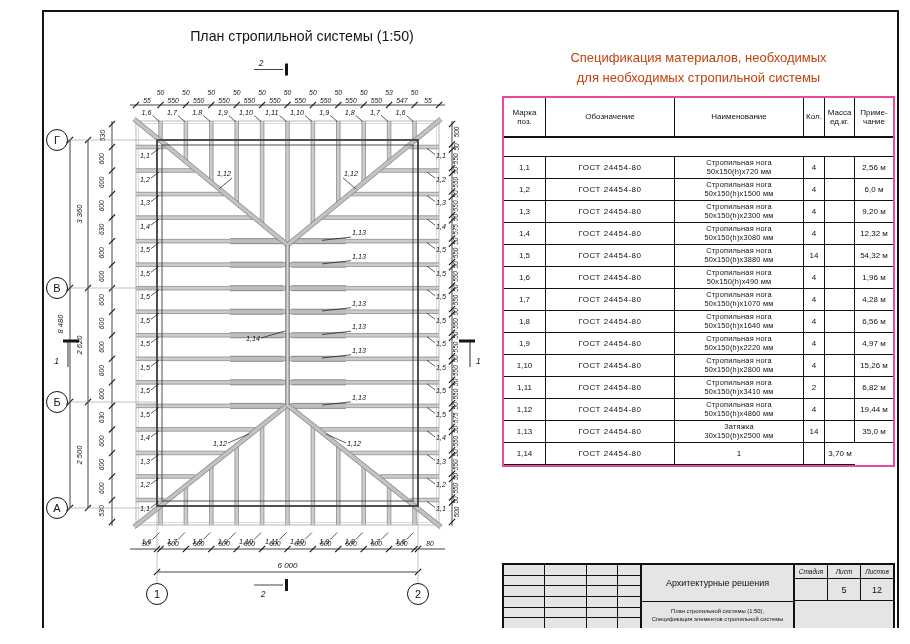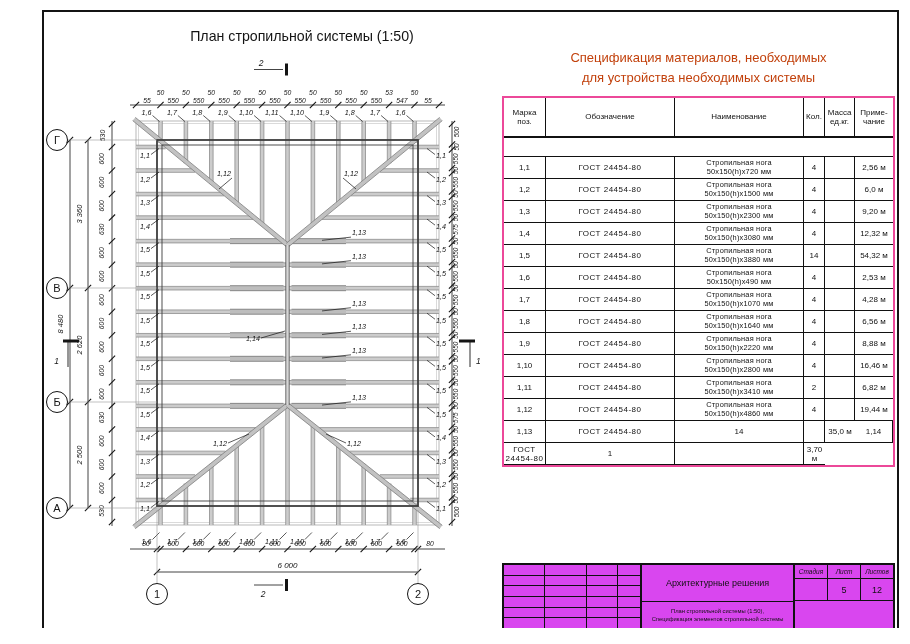--- a/index.html
+++ b/index.html
@@ -16,21 +16,21 @@
   .spec .c{border-right:1px solid #111;border-bottom:1px solid #111;display:flex;
            flex-direction:column;align-items:center;justify-content:center;text-align:center;
            overflow:hidden;}
   .spec .c.last{border-right:none;align-items:center;}
   .spec .hd{height:38px;font-size:8px;line-height:9.5px;border-bottom:2px solid #111;}
   .spec .sp{grid-column:1/-1;height:18px;border-bottom:1px solid #111;}
   .spec .r{height:21px;font-size:8px;}
   .spec .nm{font-size:7.4px;line-height:8.4px;letter-spacing:.2px;justify-content:center;}
   .spec .doc{letter-spacing:.5px;}
   .tb{position:absolute;left:502px;top:563px;width:393px;height:68px;border:2px solid #111;
-      box-sizing:border-box;display:flex;background:#d946ef;}
+      box-sizing:border-box;display:flex;background:#e5e5e5;}
   .tb-left{width:136px;border-right:2px solid #111;display:grid;
            grid-template-columns:41px 42px 31px 1fr;grid-auto-rows:1fr;}
   .tb-left div{border-right:1px solid #111;border-bottom:1px solid #111;}
   .tb-left div.nr{border-right:none;}
   .tb-left div.hb{border-bottom:1.8px solid #111;}
   .tb-left div.nb{border-bottom:none;}
   .tb-mid{width:151px;border-right:2px solid #111;display:flex;flex-direction:column;}
   .tb-proj{height:36px;border-bottom:1.8px solid #111;display:flex;align-items:center;
            justify-content:center;font-size:9px;}
   .tb-desc{flex:1;display:flex;flex-direction:column;align-items:center;justify-content:center;
@@ -601,21 +601,21 @@
       <text x="59" y="364" font-size="8.5" text-anchor="end" font-style="italic">1</text>
       <line x1="68" y1="340" x2="68" y2="367" stroke="#141414" stroke-width="0.9"></line>
       <line x1="63" y1="341" x2="79" y2="341" stroke="#141414" stroke-width="3"></line>
       <text x="476" y="364" font-size="8.5" text-anchor="start" font-style="italic">1</text>
       <line x1="470" y1="340" x2="470" y2="367" stroke="#141414" stroke-width="0.9"></line>
       <line x1="459" y1="341" x2="475" y2="341" stroke="#141414" stroke-width="3"></line>
     </svg>
 
   <div class="spec-title">
     <div>Спецификация материалов, необходимых</div>
-    <div>для устройства необходимых системы</div>
+    <div>для необходимых стропильной системы</div>
   </div>
 
   <div class="spec" id="specTable">
       <div class="c hd">
         <div>Марка</div>
         <div>поз.</div>
       </div>
       <div class="c hd">
         <div>Обозначение</div>
       </div>
@@ -680,21 +680,21 @@
       <div class="c r "></div>
       <div class="c r last">54,32 м</div>
       <div class="c r ">1,6</div>
       <div class="c r doc">ГОСТ 24454-80</div>
       <div class="c r nm">
         <div>Стропильная нога</div>
         <div>50х150(h)х490 мм</div>
       </div>
       <div class="c r ">4</div>
       <div class="c r "></div>
-      <div class="c r last">2,53 м</div>
+      <div class="c r last">1,96 м</div>
       <div class="c r ">1,7</div>
       <div class="c r doc">ГОСТ 24454-80</div>
       <div class="c r nm">
         <div>Стропильная нога</div>
         <div>50х150(h)х1070 мм</div>
       </div>
       <div class="c r ">4</div>
       <div class="c r "></div>
       <div class="c r last">4,28 м</div>
       <div class="c r ">1,8</div>
@@ -707,50 +707,54 @@
       <div class="c r "></div>
       <div class="c r last">6,56 м</div>
       <div class="c r ">1,9</div>
       <div class="c r doc">ГОСТ 24454-80</div>
       <div class="c r nm">
         <div>Стропильная нога</div>
         <div>50х150(h)х2220 мм</div>
       </div>
       <div class="c r ">4</div>
       <div class="c r "></div>
-      <div class="c r last">8,88 м</div>
+      <div class="c r last">4,97 м</div>
       <div class="c r ">1,10</div>
       <div class="c r doc">ГОСТ 24454-80</div>
       <div class="c r nm">
         <div>Стропильная нога</div>
         <div>50х150(h)х2800 мм</div>
       </div>
       <div class="c r ">4</div>
       <div class="c r "></div>
-      <div class="c r last">16,46 м</div>
+      <div class="c r last">15,26 м</div>
       <div class="c r ">1,11</div>
       <div class="c r doc">ГОСТ 24454-80</div>
       <div class="c r nm">
         <div>Стропильная нога</div>
         <div>50х150(h)х3410 мм</div>
       </div>
       <div class="c r ">2</div>
       <div class="c r "></div>
       <div class="c r last">6,82 м</div>
       <div class="c r ">1,12</div>
       <div class="c r doc">ГОСТ 24454-80</div>
       <div class="c r nm">
         <div>Стропильная нога</div>
         <div>50х150(h)х4860 мм</div>
       </div>
       <div class="c r ">4</div>
       <div class="c r "></div>
       <div class="c r last">19,44 м</div>
       <div class="c r ">1,13</div>
       <div class="c r doc">ГОСТ 24454-80</div>
+      <div class="c r nm">
+        <div>Затяжка</div>
+        <div>30х150(h)х2500 мм</div>
+      </div>
       <div class="c r ">14</div>
       <div class="c r "></div>
       <div class="c r last">35,0 м</div>
       <div class="c r ">1,14</div>
       <div class="c r doc">ГОСТ 24454-80</div>
       <div class="c r ">1</div>
       <div class="c r "></div>
       <div class="c r last">3,70 м</div>
     </div>
 

